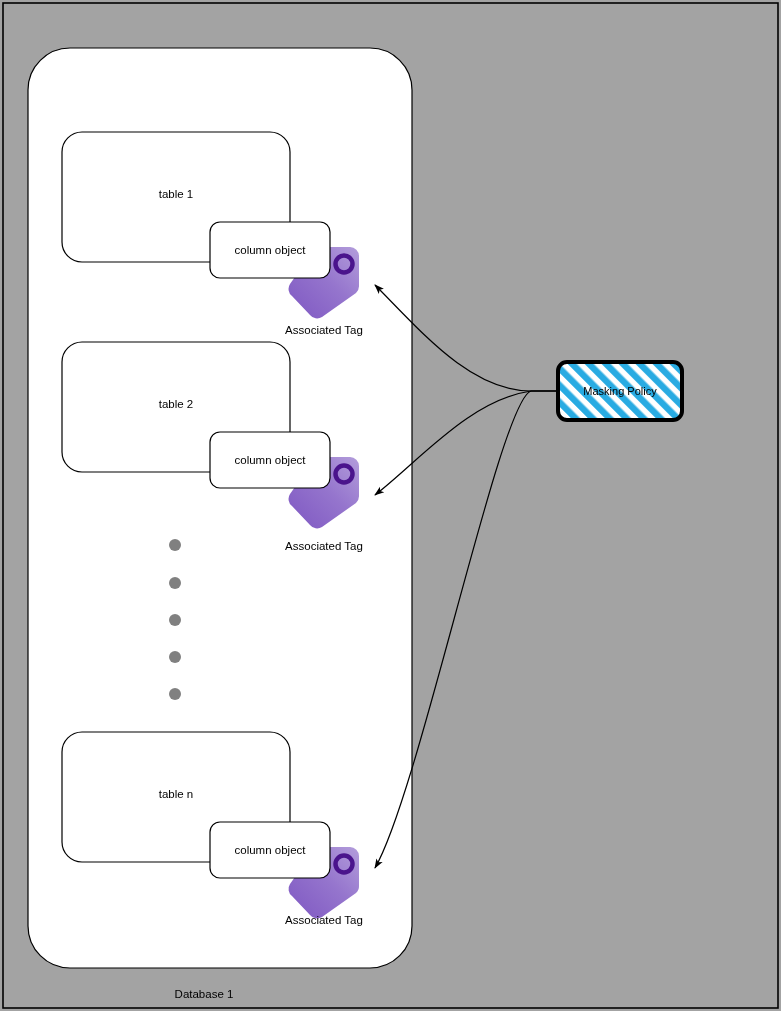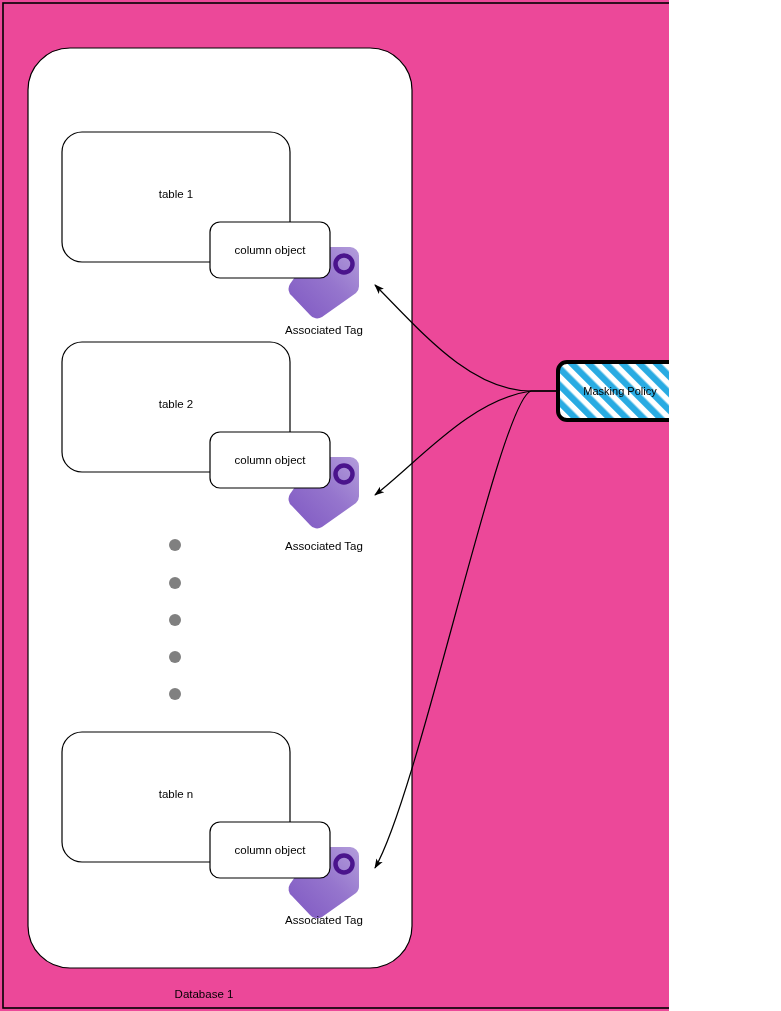--- a/index.html
+++ b/index.html
@@ -5,23 +5,23 @@
   html, body {
     margin: 0;
     padding: 0;
     background: #ffffff;
   }
   body {
     font-family: "Liberation Sans", sans-serif;
   }
   #canvas {
     position: relative;
-    width: 669px;
+    width: 781px;
     height: 1011px;
-    background: #ec4899;
+    background: #a3a3a3;
     overflow: hidden;
   }
   #diagram-svg {
     position: absolute;
     left: 0;
     top: 0;
     width: 781px;
     height: 1011px;
   }
   .lbl {

